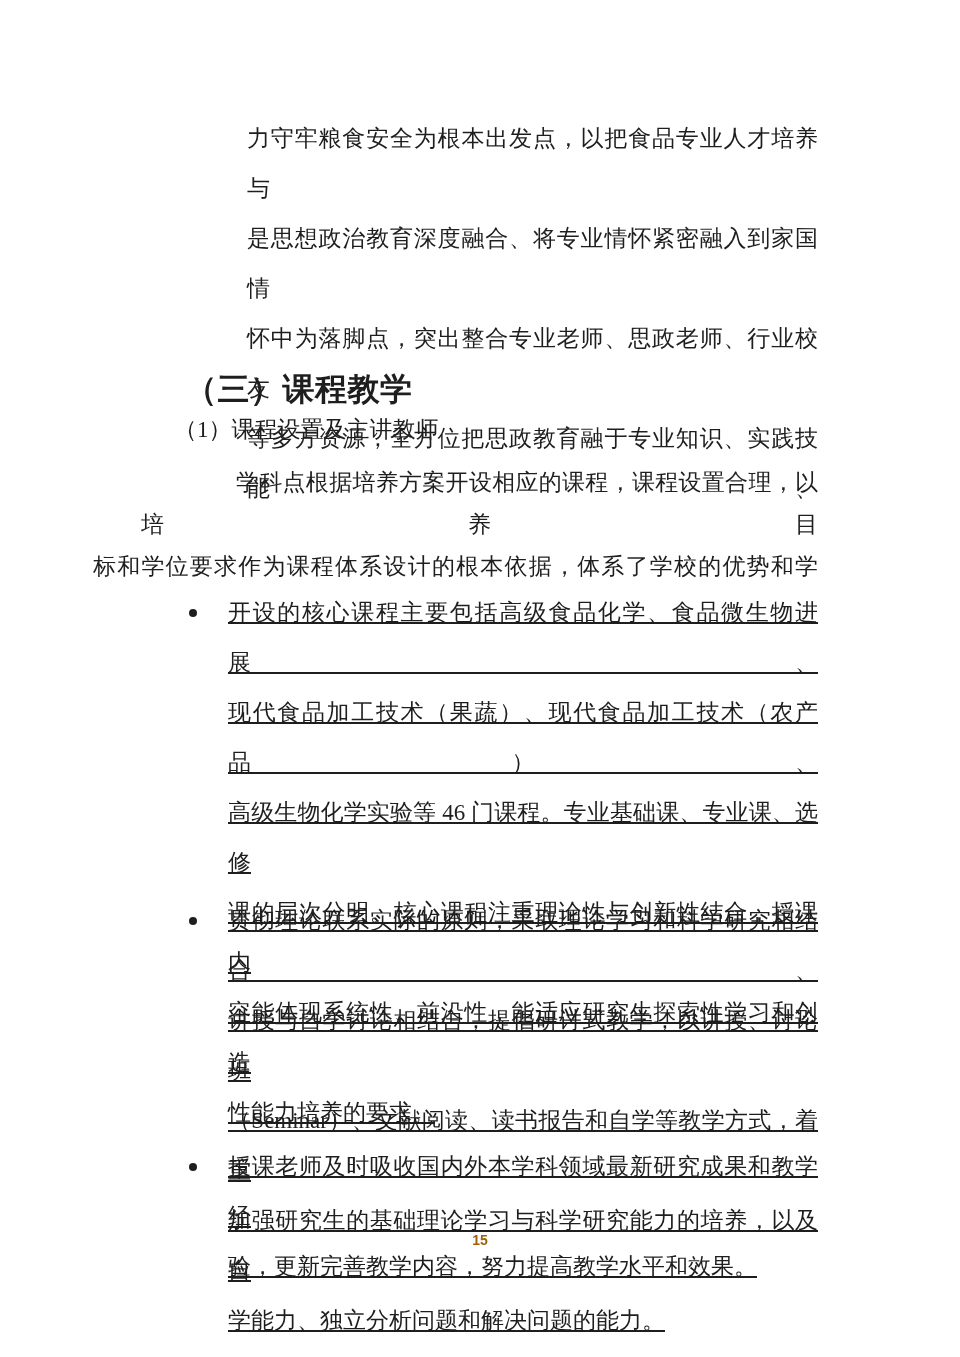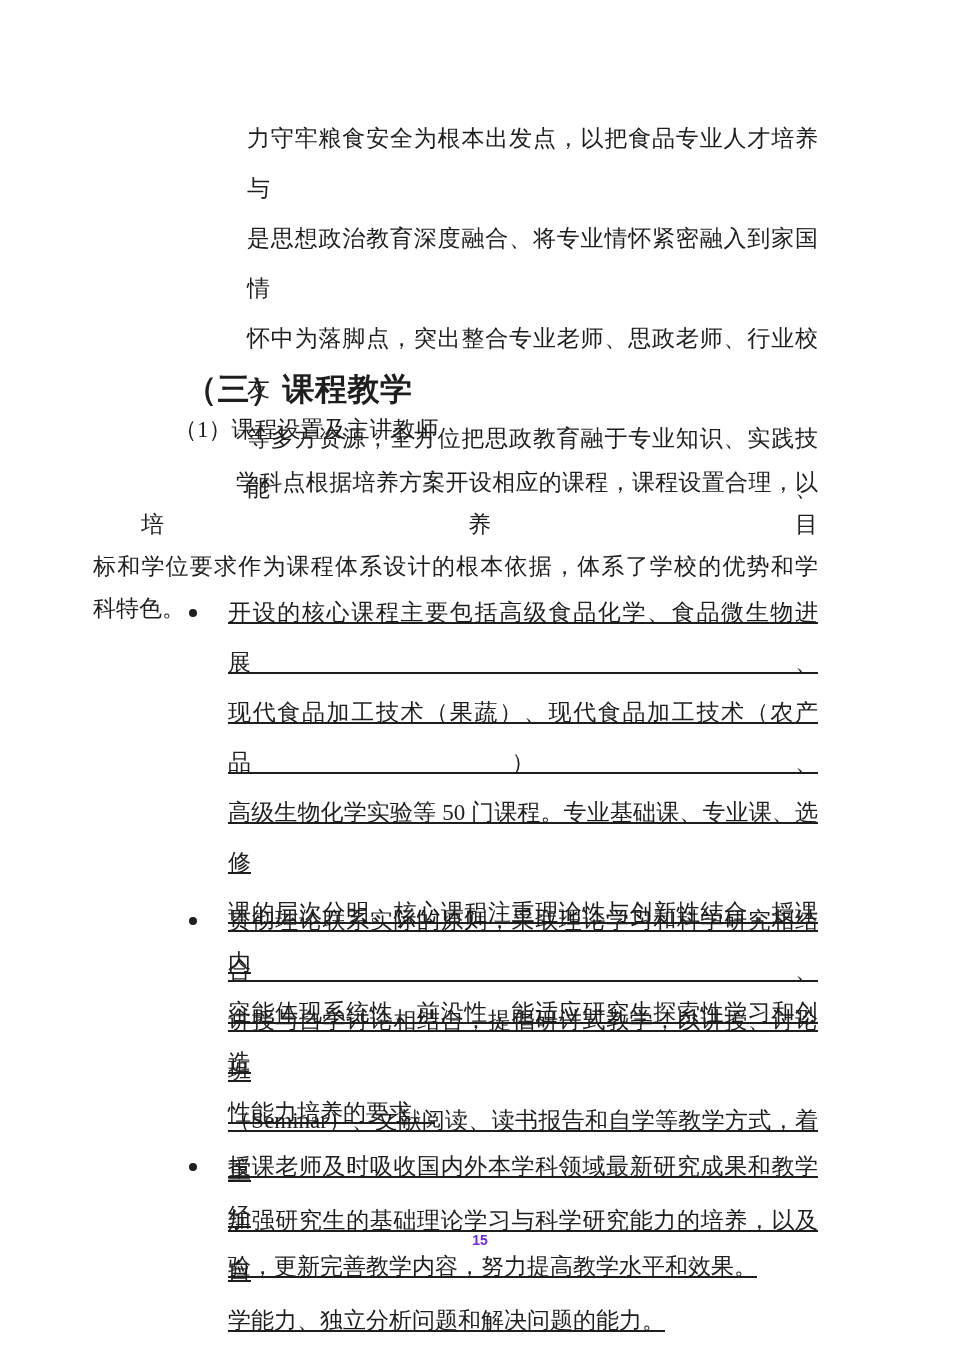--- a/index.html
+++ b/index.html
@@ -87,21 +87,21 @@
 
   .page-number {
     position: absolute;
     left: 0;
     top: 1232px;
     width: 100%;
     text-align: center;
     font-family: "Liberation Sans", "DejaVu Sans", sans-serif;
     font-size: 14px;
     font-weight: 700;
-    color: #6d28d9;
+    color: #a16207;
   }
 </style>
 </head>
 <body>
 
 <div class="page">
 
   <div class="para para1">
       <div class="line jl">力守牢粮食安全为根本出发点，以把食品专业人才培养与</div>
       <div class="line jl">是思想政治教育深度融合、将专业情怀紧密融入到家国情</div>
@@ -109,29 +109,28 @@
       <div class="line jl">等多方资源，全方位把思政教育融于专业知识、实践技能、</div>
     </div>
 
   <h2 class="heading">（三）课程教学</h2>
 
   <div class="subheading">（1）课程设置及主讲教师</div>
 
   <div class="para para2">
       <div class="line jl ind">学科点根据培养方案开设相应的课程，课程设置合理，以培养目</div>
       <div class="line jl">标和学位要求作为课程体系设计的根本依据，体系了学校的优势和学</div>
-      <div class="line">科特色。</div>
     </div>
 
   <div class="bullet b1">
     <span class="dot"></span>
     <div class="bullet-text">
         <div class="line jl">开设的核心课程主要包括高级食品化学、食品微生物进展、</div>
         <div class="line jl">现代食品加工技术（果蔬）、现代食品加工技术（农产品）、</div>
-        <div class="line jl">高级生物化学实验等 50 门课程。专业基础课、专业课、选修</div>
+        <div class="line jl">高级生物化学实验等 46 门课程。专业基础课、专业课、选修</div>
         <div class="line jl">课的层次分明。核心课程注重理论性与创新性结合，授课内</div>
         <div class="line jl">容能体现系统性、前沿性，能适应研究生探索性学习和创造</div>
         <div class="line">性能力培养的要求。</div>
       </div>
   </div>
 
   <div class="bullet b2">
     <span class="dot"></span>
     <div class="bullet-text">
         <div class="line jl">贯彻理论联系实际的原则，采取理论学习和科学研究相结合、</div>

